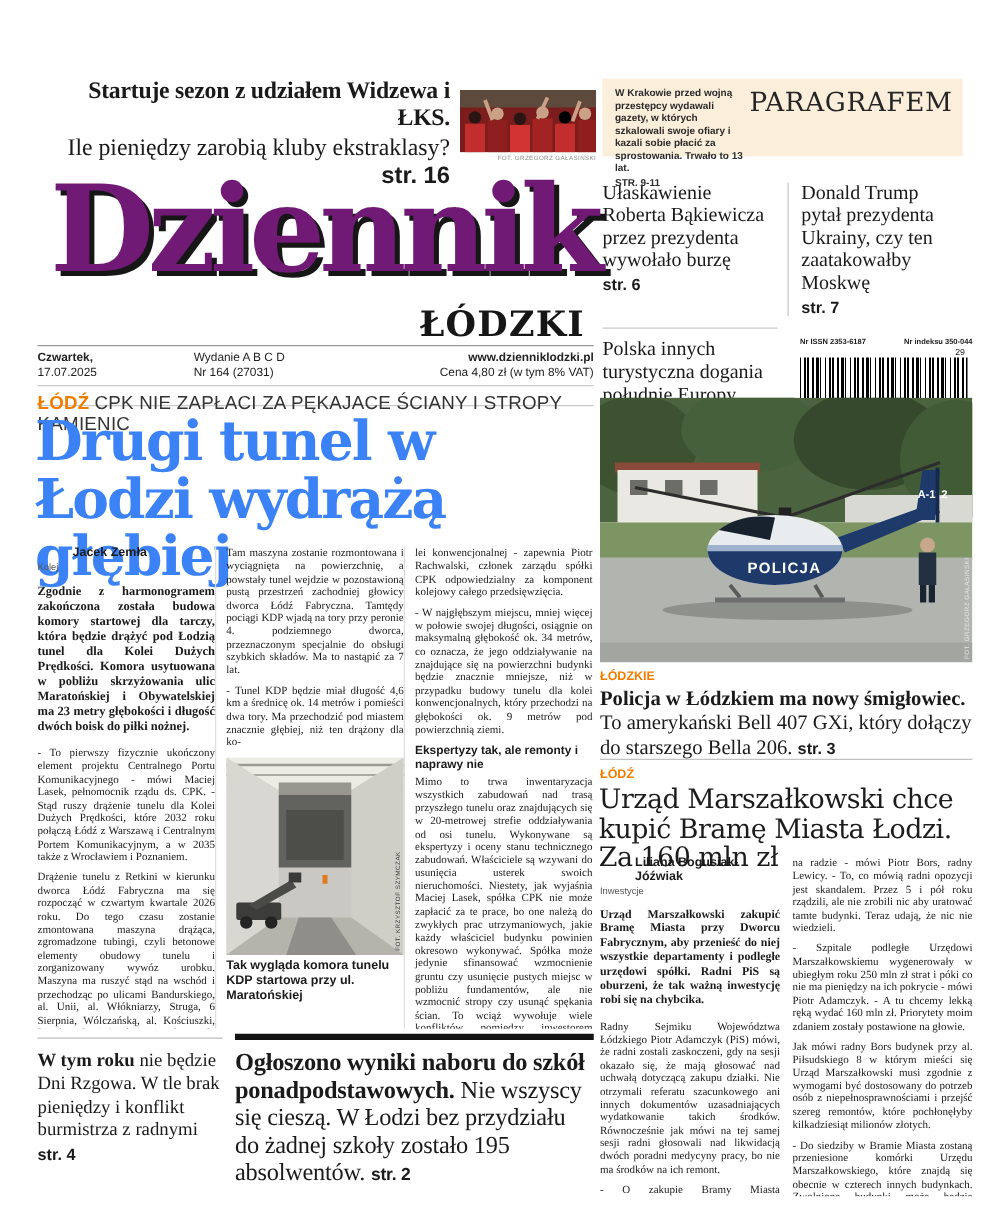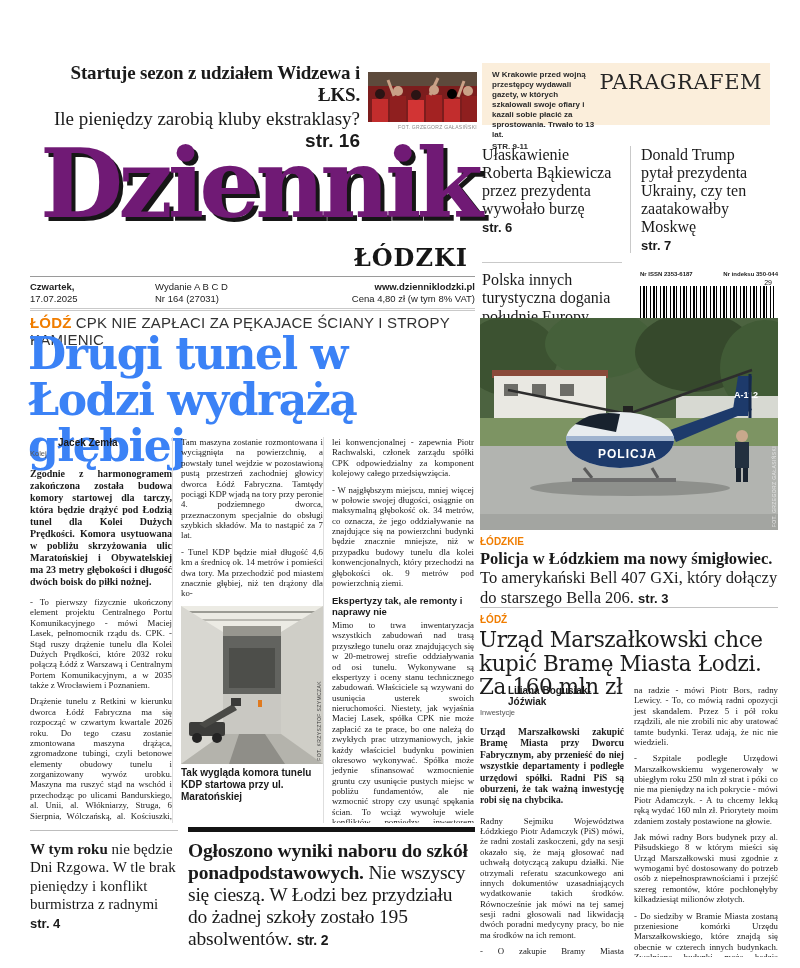--- a/index.html
+++ b/index.html
@@ -23,23 +23,23 @@
   .pod-ref { font:bold 8px "Liberation Sans", sans-serif; margin-top:2px; }
   .pod-title { text-align:right; font-family:"DejaVu Serif", serif; color:#262626; line-height:0.95; padding-top:3px; }
   .pod-title .p1 { font-size:21px; letter-spacing:1px; }
   .pod-title .p2 { font-size:21px; letter-spacing:0.5px; }
 
   
   .logo { position:absolute; left:40px; top:136px; font-family:"DejaVu Serif", serif; font-weight:bold;
           font-size:96px; color:#701a75; letter-spacing:-5px; line-height:1;
           text-shadow:4px 4px 0 #161616; }
   .logo-sub { position:absolute; left:300px; top:243px; width:168px; text-align:right;
-          font-family:"DejaVu Serif", serif; font-weight:bold; font-size:24px; color:#161616; letter-spacing:1px; }
+          font-family:"DejaVu Serif", serif; font-weight:bold; font-size:28px; color:#161616; letter-spacing:1px; }
   .dateline { position:absolute; left:30px; top:276px; width:445px; border-top:1px solid #9a9a9a;
-          border-bottom:1px solid #c9c9c9; padding:4px 0 5px 0; display:flex;
+          border-bottom:1px solid #c9c9c9; padding:4px 0 19px 0; display:flex;
           font:9.5px/1.25 "Liberation Sans", sans-serif; color:#222; }
   .dl-left { width:125px; } .dl-mid { width:165px; } .dl-right { flex:1; text-align:right; }
   .b { font-weight:bold; }
 
   
   .right-head { position:absolute; left:482px; top:146px; width:296px; }
   .rh-row { display:flex; }
   .rh-col1 { width:148px; padding-right:8px; }
   .rh-col2 { width:148px; border-left:1px solid #c9c9c9; padding-left:10px; }
   .rh-t { font-size:16px; line-height:1.13; }

